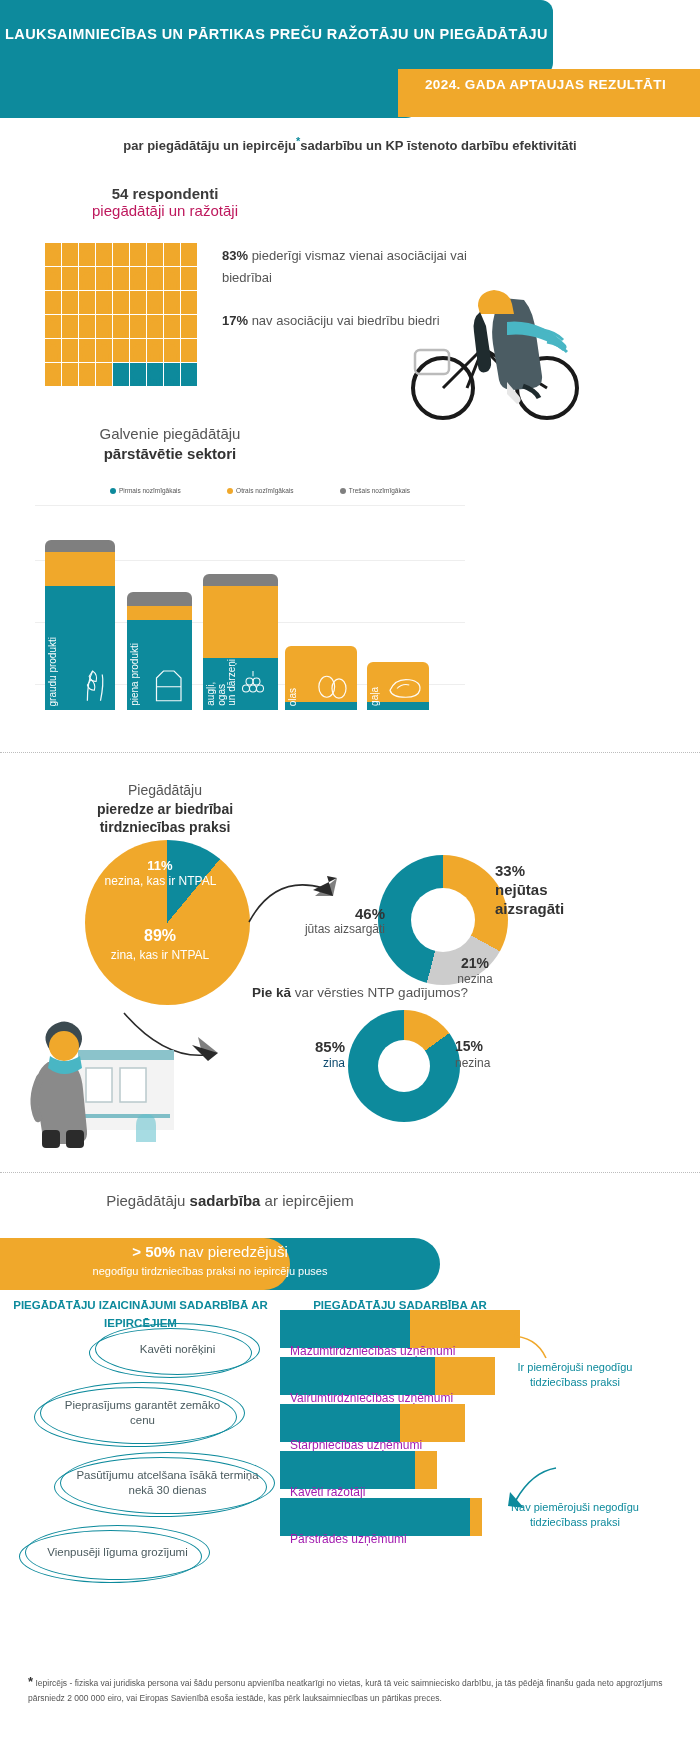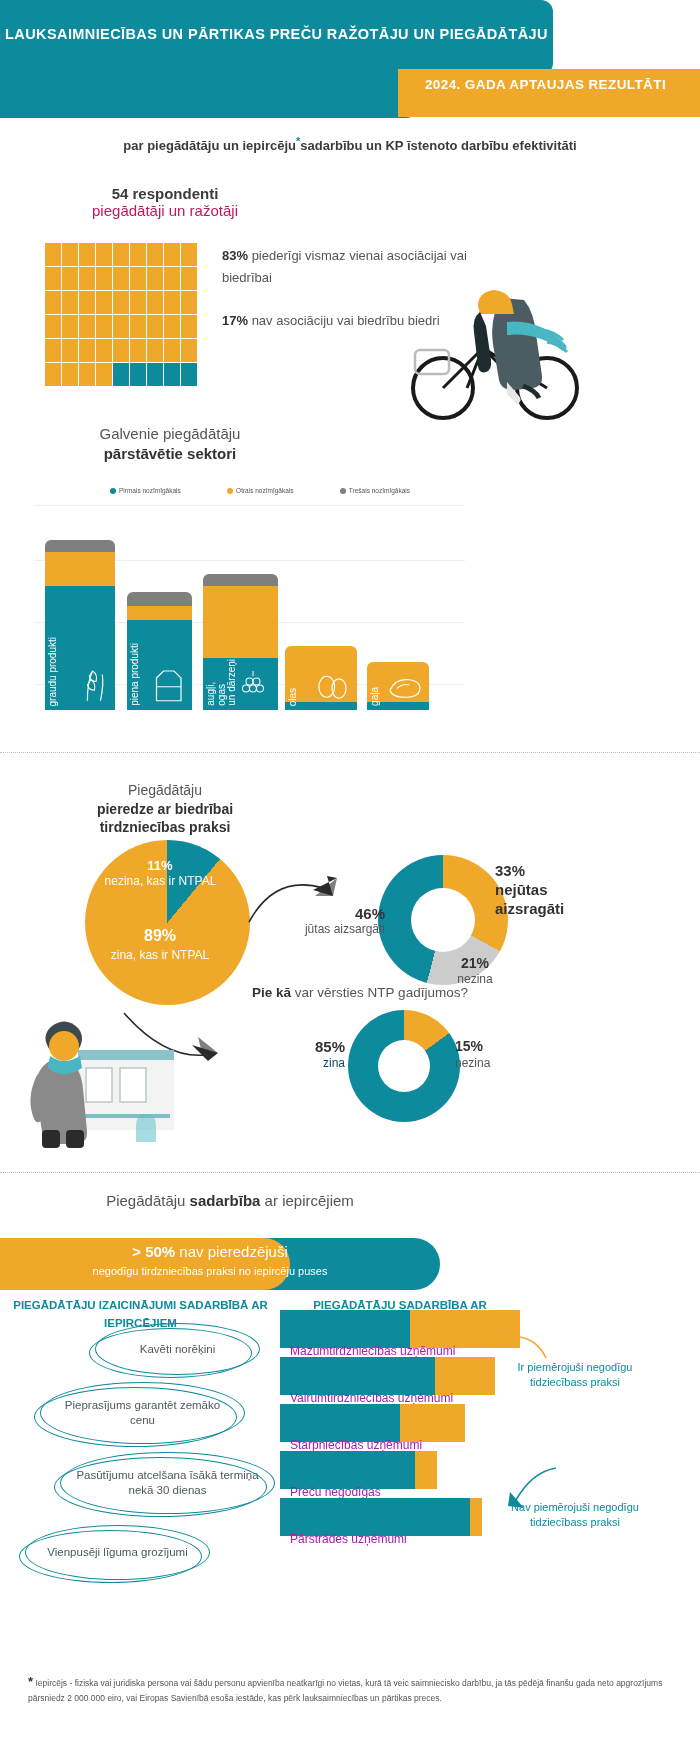--- a/index.html
+++ b/index.html
@@ -655,21 +655,21 @@
           <div class="a" style="width:120px"></div>
           <div class="b" style="width:65px"></div>
         </div>
         <span class="hb-lbl">Starpniecības uzņēmumi</span>
       </div>
       <div class="hbar-row" style="top: 1451px;">
         <div class="hb">
           <div class="a" style="width:135px"></div>
           <div class="b" style="width:22px"></div>
         </div>
-        <span class="hb-lbl">Preču negodīgas</span>
+        <span class="hb-lbl">Kavēti ražotāji</span>
       </div>
       <div class="hbar-row" style="top: 1498px;">
         <div class="hb">
           <div class="a" style="width:190px"></div>
           <div class="b" style="width:12px"></div>
         </div>
         <span class="hb-lbl">Pārstrādes uzņēmumi</span>
       </div>
     </div>
 

